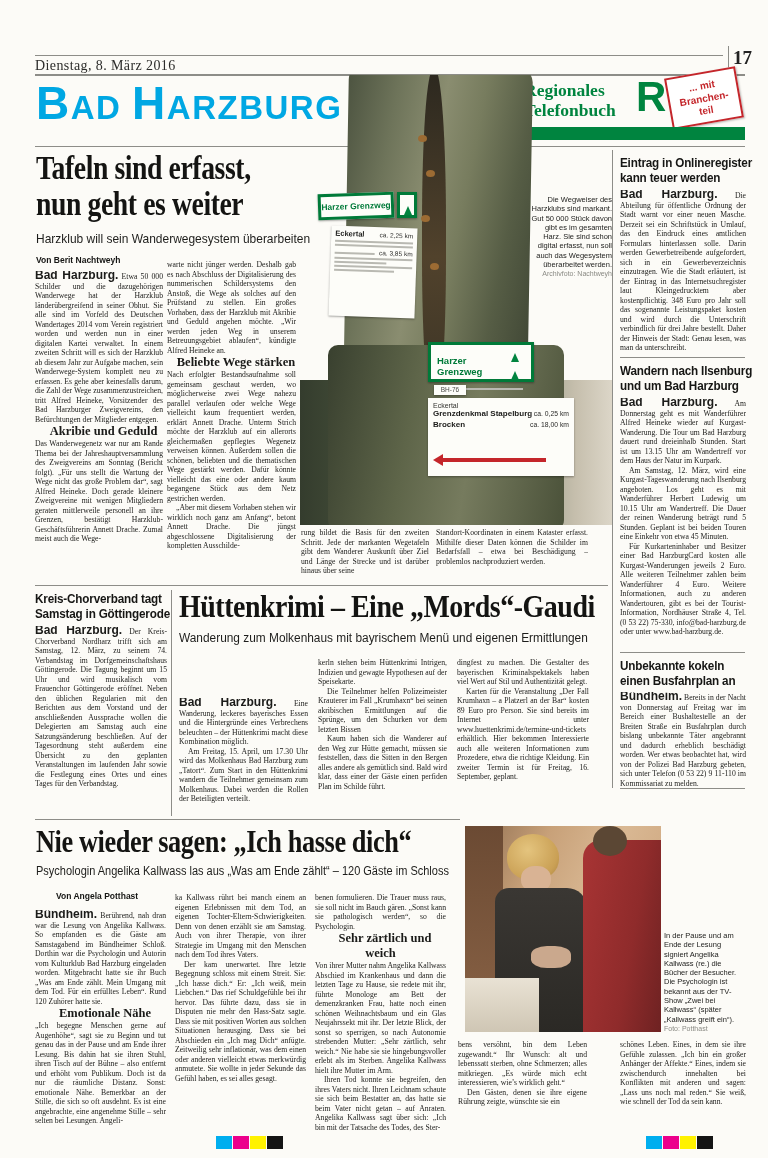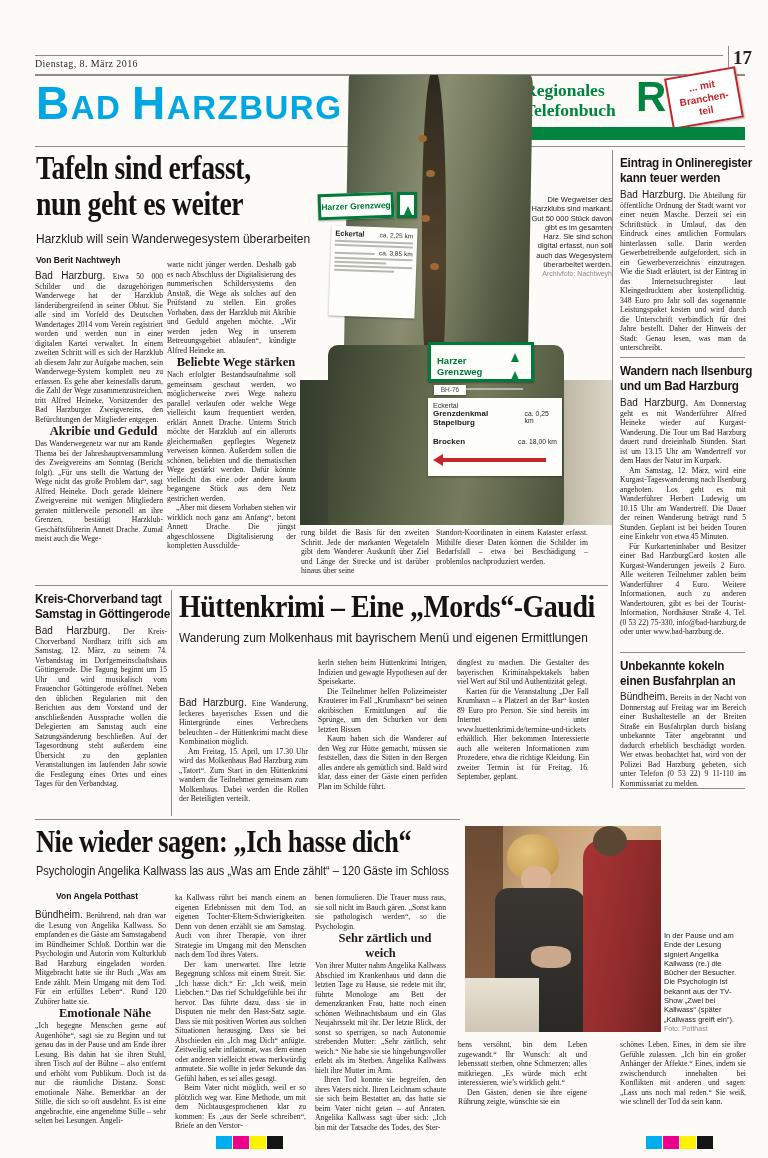--- a/index.html
+++ b/index.html
@@ -6,21 +6,21 @@
   #sheet{position:relative;width:768px;height:1158px;background:#fcfbf7;overflow:hidden;
          font-family:"Liberation Serif",serif;color:#1b1b19;}
   .abs{position:absolute;}
   .hrule{position:absolute;background:#8d8d88;height:1px;}
   .vrule{position:absolute;background:#8d8d88;width:1px;}
   
   .bcol{position:absolute;font-family:"Liberation Serif",serif;font-size:7.7px;line-height:9.5px;
         text-align:justify;color:#1b1b19;overflow:hidden;hyphens:auto;}
   .bcol p{margin:0;text-indent:9px;}
   .bcol p.nofi{text-indent:0;}
-  .lead{font-family:"Liberation Sans",sans-serif;font-weight:normal;font-size:10px;}
+  .lead{font-family:"Liberation Sans",sans-serif;font-weight:bold;font-size:12px;}
   .cross{font-family:"Liberation Serif",serif;font-weight:bold;font-size:12.5px;line-height:15px;
          text-align:center;text-indent:0;margin:5px 0 3px;}
   
   .shead{position:absolute;font-family:"Liberation Sans",sans-serif;font-weight:bold;color:#161614;
          font-size:13px;line-height:14.5px;letter-spacing:-.2px;transform:scaleX(.9);
          transform-origin:0 0;white-space:nowrap;}
   .bighead{position:absolute;font-family:"Liberation Serif",serif;font-weight:bold;color:#141412;
            transform-origin:0 0;white-space:nowrap;}
   .subtitle{position:absolute;font-family:"Liberation Sans",sans-serif;color:#1d1d1b;
             transform-origin:0 0;white-space:nowrap;}
@@ -65,21 +65,21 @@
            line-height:9.3px;color:#1d1d1b;}
   .credit{color:#8a8a84;font-size:7px;}
   
   #lesung-photo{left:465px;top:826px;width:196px;height:206px;overflow:hidden;
      background:linear-gradient(115deg,#8a6a4e 0%,#c8a179 30%,#d9b893 55%,#c79b72 100%);}
   .blob{position:absolute;}
   
   .cmyk{position:absolute;display:flex;}
   .cmyk span{width:16px;height:13px;display:inline-block;margin-right:1px;}
   .c-c{background:#00aeef;} .c-m{background:#ec008c;} .c-y{background:#fff200;} .c-k{background:#141414;}
-  #dateline{left:35px;top:58px;font-size:10px;letter-spacing:.4px;color:#2c2c2a;}
+  #dateline{left:35px;top:58px;font-size:14px;letter-spacing:.4px;color:#2c2c2a;}
   #pageno{left:733px;top:47px;font-size:19px;font-weight:bold;color:#222;}
 </style>
 </head>
 <body>
 
 <div id="sheet">
 
   <div class="hrule" style="left:35px;top:55px;width:688px;"></div>
   <div class="abs" id="dateline">Dienstag, 8. März 2016</div>
   <div class="vrule" style="left:728px;top:46px;height:29px;"></div>
@@ -162,27 +162,27 @@
 
     <div class="sign sign-green-frame" style="left:128px;top:267px;width:106px;height:40px;padding:3px 4px 0 6px;">
       <div style="display:flex;justify-content:space-between;align-items:center;">
         <span class="grenzweg-text" style="font-size:9.5px;">Harzer Grenzweg</span>
         <span><span class="tree-icon"></span><span class="tree-icon"></span></span>
       </div>
       <div class="fineline" style="margin-top:4px;"></div>
     </div>
     <div class="sign" style="left:134px;top:310px;width:32px;height:10px;font-size:6.5px;line-height:10px;text-align:center;font-family:'Liberation Sans',sans-serif;color:#4a4a46;">BH-76</div>
 
-    <div class="sign" style="left:128px;top:323px;width:134px;height:78px;padding:4px 5px 0 5px;">
+    <div class="sign" style="left:128px;top:323px;width:146px;height:78px;padding:4px 5px 0 5px;">
       <div style="font-size:7px;font-family:'Liberation Sans',sans-serif;color:#33332f;">Eckertal</div>
       <div class="sign-row" style="padding:0;">
           <span style="font-weight:bold;font-size:8px;font-family:'Liberation Sans',sans-serif;">Grenzdenkmal Stapelburg</span>
           <span class="km" style="font-size:6.8px;">ca. 0,25 km</span>
         </div>
-      <div class="sign-row" style="padding:0;margin-top:10px;">
+      <div class="sign-row" style="padding:0;margin-top:2px;">
           <span style="font-weight:bold;font-size:8px;font-family:'Liberation Sans',sans-serif;">Brocken</span>
           <span class="km" style="font-size:6.8px;">ca. 18,00 km</span>
         </div>
       <div class="arrow-shaft" style="left:14px;bottom:14px;width:104px;"></div>
       <div class="arrow-head" style="left:5px;bottom:10px;"></div>
     </div>
   </div>
 
   <div class="caption" style="left:528px;top:195px;width:84px;text-align:right;">
     <span>Die Wegweiser des Harzklubs sind markant. Gut 50 000 Stück davon gibt es im gesamten Harz. Sie sind schon digital erfasst, nun soll auch das Wegesystem überarbeitet werden.</span><br>
@@ -252,21 +252,20 @@
   <div class="byline" style="left:36px;top:891px;margin-left:20px;">Von Angela Potthast</div>
 
   <div class="bcol" style="left:35px;top:910px;width:131px;height:242px;">
     <p class="nofi"><span class="lead">Bündheim.</span> <span>Berührend, nah dran war die Lesung von Angelika Kallwass. So empfanden es die Gäste am Samstagabend im Bündheimer Schloß. Dorthin war die Psychologin und Autorin vom Kulturklub Bad Harzburg eingeladen worden. Mitgebracht hatte sie ihr Buch „Was am Ende zählt. Mein Umgang mit dem Tod. Für ein erfülltes Leben“. Rund 120 Zuhörer hatte sie.</span></p>
     <p class="cross">Emotionale Nähe</p>
     <p class="nofi">„Ich begegne Menschen gerne auf Augenhöhe“, sagt sie zu Beginn und tut genau das in der Pause und am Ende ihrer Lesung. Bis dahin hat sie ihren Stuhl, ihren Tisch auf der Bühne – also entfernt und erhöht vom Publikum. Doch ist da nur die räumliche Distanz. Sonst: emotionale Nähe. Bemerkbar an der Stille, die sich so oft ausdehnt. Es ist eine angebrachte, eine angenehme Stille – sehr selten bei Lesungen. Angeli-</p>
   </div>
   <div class="bcol" style="left:175px;top:893px;width:131px;height:240px;">
     <p class="nofi">ka Kallwass rührt bei manch einem an eigenen Erlebnissen mit dem Tod, an eigenen Tochter-Eltern-Schwierigkeiten. Denn von denen erzählt sie am Samstag. Auch von ihrer Therapie, von ihrer Strategie im Umgang mit den Menschen nach dem Tod ihres Vaters.</p>
     <p>Der kam unerwartet. Ihre letzte Begegnung schloss mit einem Streit. Sie: „Ich hasse dich.“ Er: „Ich weiß, mein Liebchen.“ Das rief Schuldgefühle bei ihr hervor. Das führte dazu, dass sie in Disputen nie mehr den Hass-Satz sagte. Dass sie mit positiven Worten aus solchen Situationen herausging. Dass sie bei Abschieden ein „Ich mag Dich“ anfügte. Zeitweilig sehr inflationär, was dem einen oder anderen vielleicht etwas merkwürdig anmutete. Sie wollte in jeder Sekunde das Gefühl haben, es sei alles gesagt.</p>
-    <p>Beim Vater nicht möglich, weil er so plötzlich weg war. Eine Methode, um mit dem Nichtausgesprochenen klar zu kommen: Es „aus der Seele schreiben“, Briefe an den Verstor-</p>
   </div>
   <div class="bcol" style="left:315px;top:893px;width:131px;height:258px;">
     <p class="nofi">benen formulieren. Die Trauer muss raus, sie soll nicht im Bauch gären. „Sonst kann sie pathologisch werden“, so die Psychologin.</p>
     <p class="cross">Sehr zärtlich und weich</p>
     <p class="nofi">Von ihrer Mutter nahm Angelika Kallwass Abschied im Krankenhaus und dann die letzten Tage zu Hause, sie redete mit ihr, führte Monologe am Bett der demenzkranken Frau, hatte noch einen schönen Weihnachtsbaum und ein Glas Neujahrssekt mit ihr. Der letzte Blick, der sonst so sperrigen, so nach Autonomie strebenden Mutter: „Sehr zärtlich, sehr weich.“ Nie habe sie sie hingebungsvoller erlebt als im Sterben. Angelika Kallwass hielt ihre Mutter im Arm.</p>
     <p>Ihren Tod konnte sie begreifen, den ihres Vaters nicht. Ihren Leichnam schaute sie sich beim Bestatter an, das hatte sie beim Vater nicht getan – auf Anraten. Angelika Kallwass sagt über sich: „Ich bin mit der Tatsache des Todes, des Ster-</p>
   </div>
 
   <div class="abs" id="lesung-photo">
     <div class="blob" style="left:0;top:0;width:38px;height:206px;background:linear-gradient(#6b4a33,#8a6346);"></div>

